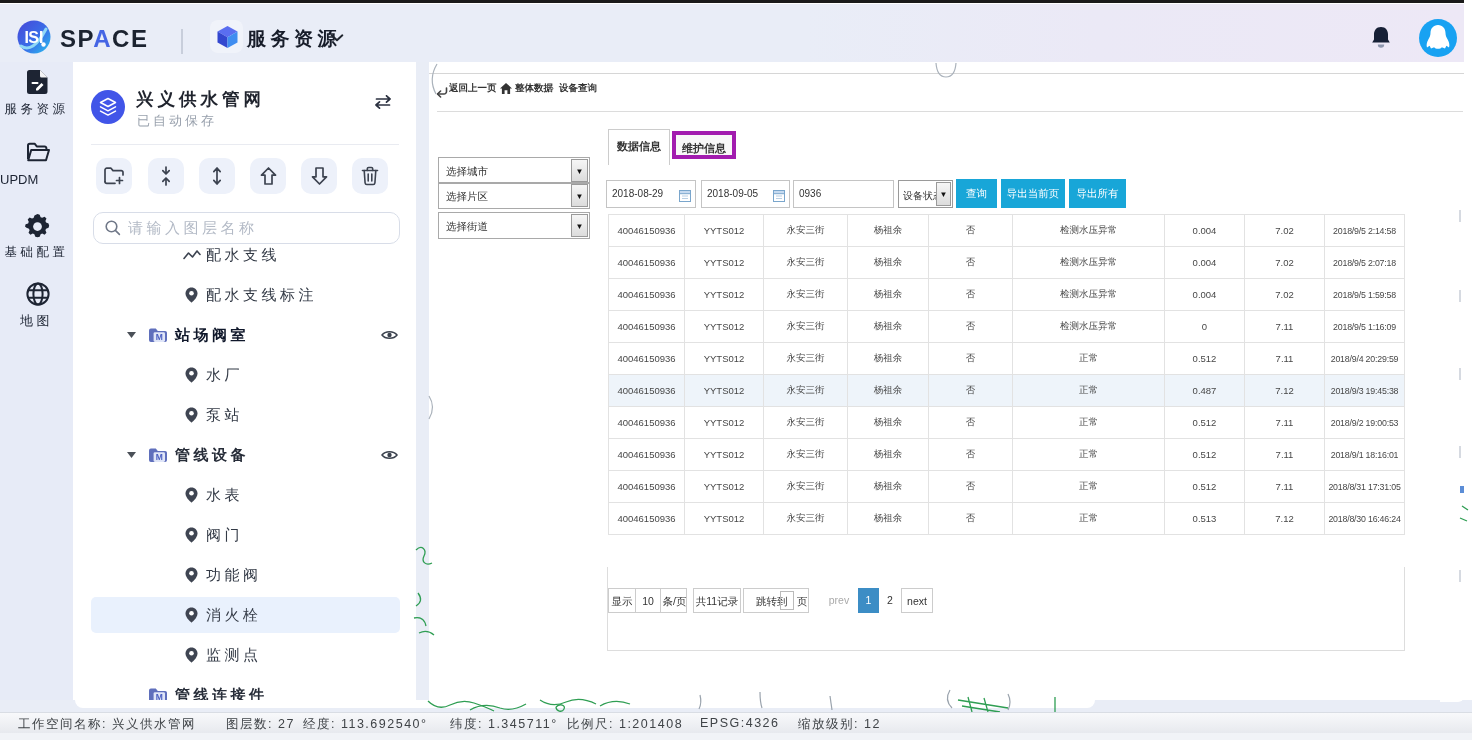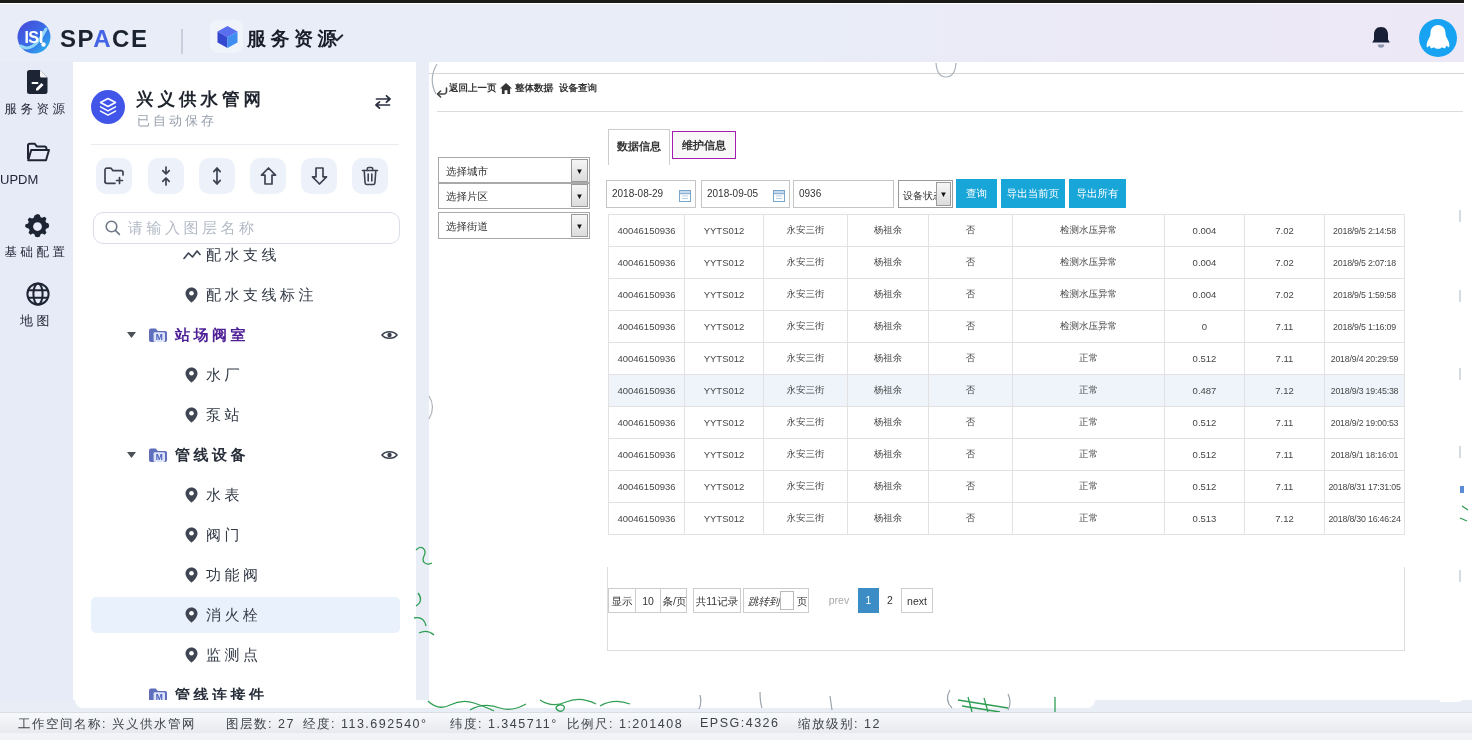--- a/index.html
+++ b/index.html
@@ -192,21 +192,21 @@
   <svg class="abs" style="left:112px;top:223px;" width="13" height="16" viewBox="0 0 13 16">
       <use href="#pin"></use>
     </svg>
   <div class="abs" style="left:133px;top:222px;font-size:15px;letter-spacing:3.5px;color:#333a46;">配水支线标注</div>
   <svg class="abs" style="left:54px;top:268px;" width="9" height="6" viewBox="0 0 9 6">
       <use href="#caret"></use>
     </svg>
   <svg class="abs" style="left:76px;top:263px;" width="18" height="15" viewBox="0 0 18 15">
       <use href="#folderM"></use>
     </svg>
-  <div class="abs" style="left:102px;top:262px;font-size:15px;font-weight:700;letter-spacing:3.5px;color:#4c1d95;">站场阀室</div>
+  <div class="abs" style="left:102px;top:262px;font-size:15px;font-weight:700;letter-spacing:3.5px;color:#0f172a;">站场阀室</div>
   <svg class="abs" style="left:308px;top:265px;" width="17" height="12" viewBox="0 0 17 12">
       <use href="#eye"></use>
     </svg>
   <svg class="abs" style="left:112px;top:303px;" width="13" height="16" viewBox="0 0 13 16">
       <use href="#pin"></use>
     </svg>
   <div class="abs" style="left:133px;top:302px;font-size:15px;letter-spacing:3.5px;color:#333a46;">水厂</div>
   <svg class="abs" style="left:112px;top:343px;" width="13" height="16" viewBox="0 0 13 16">
       <use href="#pin"></use>
     </svg>
@@ -270,21 +270,21 @@
   <div class="abs" style="left:9px;top:108px;width:152px;height:27px;border:1px solid #a9a9a9;">
     <div class="abs" style="left:7px;top:7px;font-size:10.5px;">选择片区</div>
     <div class="abs" style="right:1px;top:1px;width:17px;height:23px;background:linear-gradient(#f6f6f6,#dcdcdc);border:1px solid #9a9a9a;font-size:8px;text-align:center;line-height:23px;color:#111;">▼</div>
   </div>
   <div class="abs" style="left:9px;top:138px;width:152px;height:27px;border:1px solid #a9a9a9;">
     <div class="abs" style="left:7px;top:7px;font-size:10.5px;">选择街道</div>
     <div class="abs" style="right:1px;top:1px;width:17px;height:23px;background:linear-gradient(#f6f6f6,#dcdcdc);border:1px solid #9a9a9a;font-size:8px;text-align:center;line-height:23px;color:#111;">▼</div>
   </div>
 
   <div class="abs" style="left:179px;top:55px;width:62px;height:36px;border:1px solid #ccc;border-bottom:none;background:#fff;font-size:11px;font-weight:600;text-align:center;line-height:32px;z-index:2;">数据信息</div>
-  <div class="abs" style="left:243px;top:57px;width:64px;height:28px;border:1px solid #a21caf;background:#f8f8f8;font-size:11px;font-weight:600;text-align:center;line-height:27px;">维护信息</div>
+  <div class="abs" style="left:243px;top:57px;width:64px;height:28px;border:4px solid #a21caf;background:#f8f8f8;font-size:11px;font-weight:600;text-align:center;line-height:27px;">维护信息</div>
 
   <div class="abs" style="left:177px;top:106px;width:90px;height:28px;border:1px solid #c4c4c4;font-size:10px;line-height:26px;">
     <span style="margin-left:5px;">2018-08-29</span>
     <svg class="abs" style="right:4px;top:8px;" width="12" height="13" viewBox="0 0 12 13">
         <rect x="0.5" y="1.5" width="11" height="11" fill="#fff" stroke="#7aa6cc"></rect>
         <rect x="0.5" y="1.5" width="11" height="3.2" fill="#c6daf0" stroke="#7aa6cc"></rect>
         <path d="M3 7 H9 M3 9.5 H9" stroke="#b9cfe4" stroke-width="1"></path>
       </svg>
   </div>
   <div class="abs" style="left:272px;top:106px;width:89px;height:28px;border:1px solid #c4c4c4;font-size:10px;line-height:26px;">
@@ -434,21 +434,21 @@
   <div class="abs" style="left:975px;top:493px;width:1px;height:83px;background:#ddd;"></div>
   <div class="abs" style="left:178px;top:576px;width:798px;height:1px;background:#ddd;"></div>
 
   <div class="abs" style="left:179px;top:514px;width:79px;height:25px;border:1px solid #ccc;font-size:10.5px;">
     <span class="abs" style="left:0;top:0;width:27px;text-align:center;line-height:24px;border-right:1px solid #ccc;">显示</span>
     <span class="abs" style="left:27px;top:0;width:25px;text-align:center;line-height:24px;border-right:1px solid #ccc;">10</span>
     <span class="abs" style="left:52px;top:0;width:27px;text-align:center;line-height:24px;">条/页</span>
   </div>
   <div class="abs" style="left:264px;top:514px;width:48px;height:25px;border:1px solid #ccc;font-size:10.5px;text-align:center;line-height:24px;">共11记录</div>
   <div class="abs" style="left:314px;top:514px;width:66px;height:25px;border:1px solid #ccc;font-size:10.5px;">
-    <span class="abs" style="left:4px;top:0;line-height:24px;font-style:italic;">跳转到</span>
+    <span class="abs" style="left:12px;top:0;line-height:24px;">跳转到</span>
     <span class="abs" style="left:36px;top:2px;width:14px;height:19px;border:1px solid #bbb;"></span>
     <span class="abs" style="left:53px;top:0;line-height:24px;">页</span>
   </div>
   <div class="abs" style="left:393px;top:514px;width:34px;height:25px;font-size:10.5px;color:#aaa;text-align:center;line-height:24px;">prev</div>
   <div class="abs" style="left:429px;top:514px;width:21px;height:25px;background:#3c8dc5;color:#fff;font-size:10.5px;text-align:center;line-height:24px;">1</div>
   <div class="abs" style="left:451px;top:514px;width:20px;height:25px;font-size:10.5px;text-align:center;line-height:24px;">2</div>
   <div class="abs" style="left:472px;top:514px;width:32px;height:25px;border:1px solid #ccc;font-size:10.5px;text-align:center;line-height:24px;">next</div>
 </div>
 
 <div class="abs" style="left:0;top:700px;width:1472px;height:12px;background:#e9edf6;"></div>

